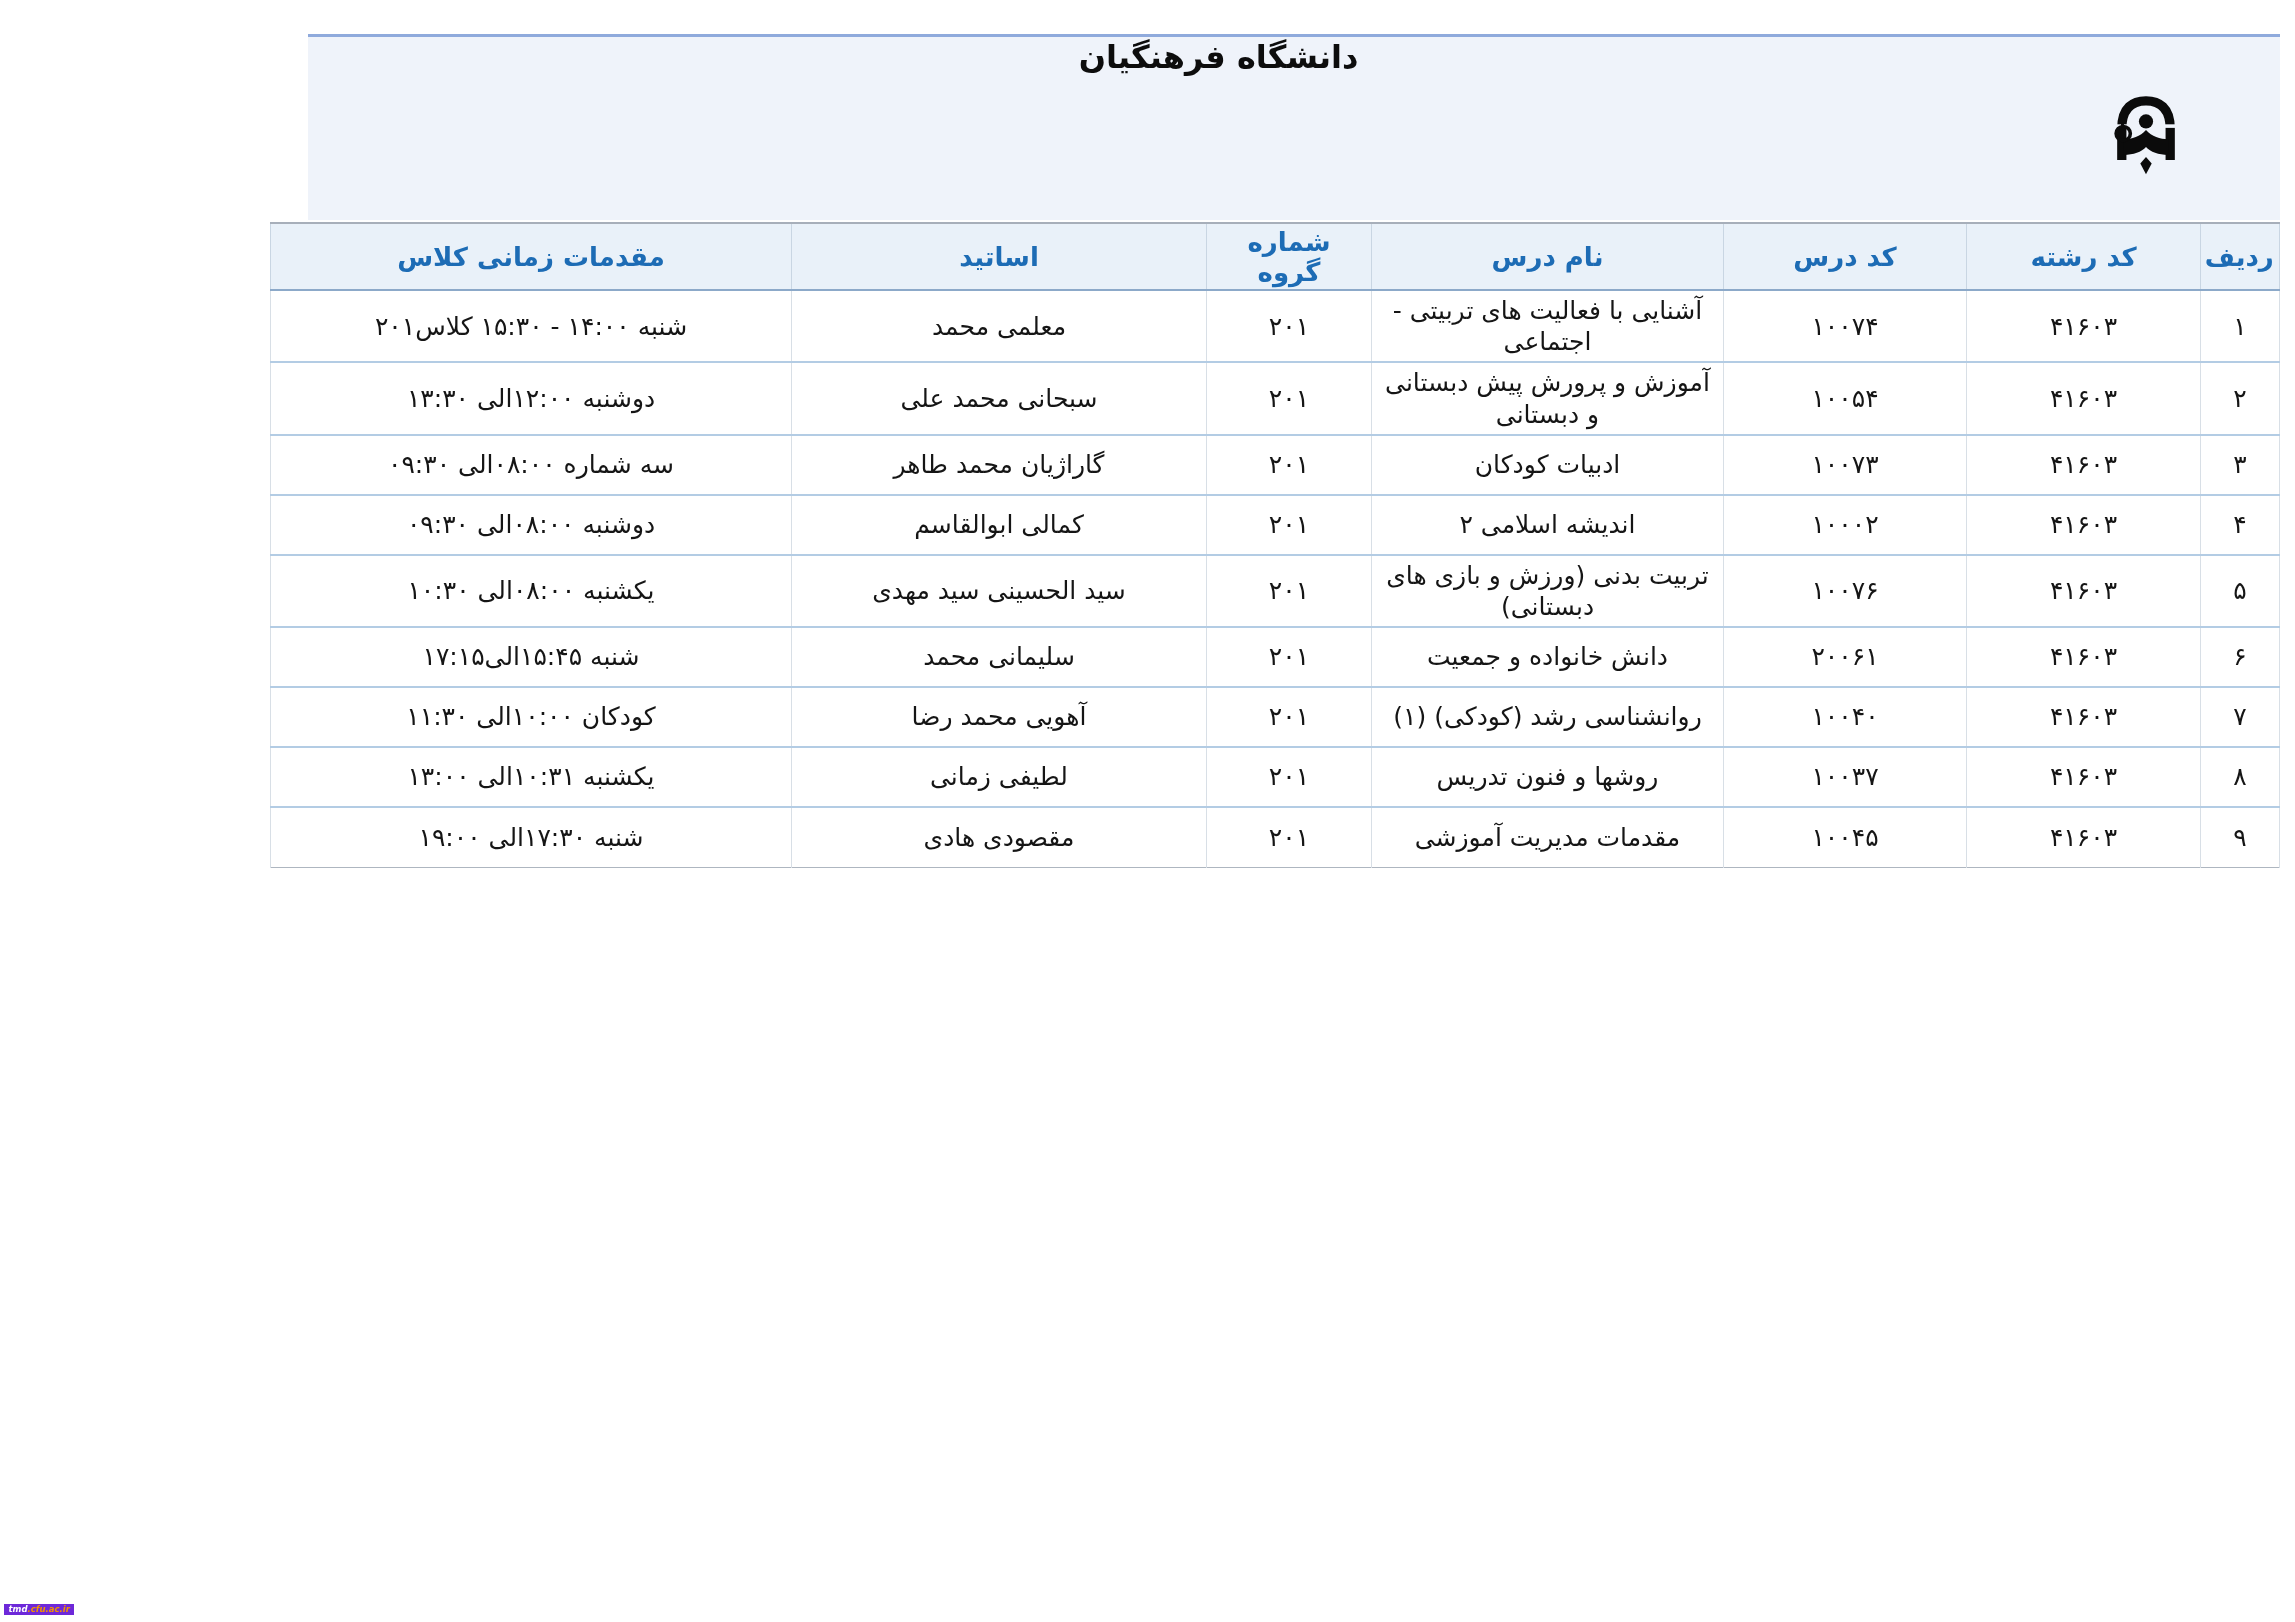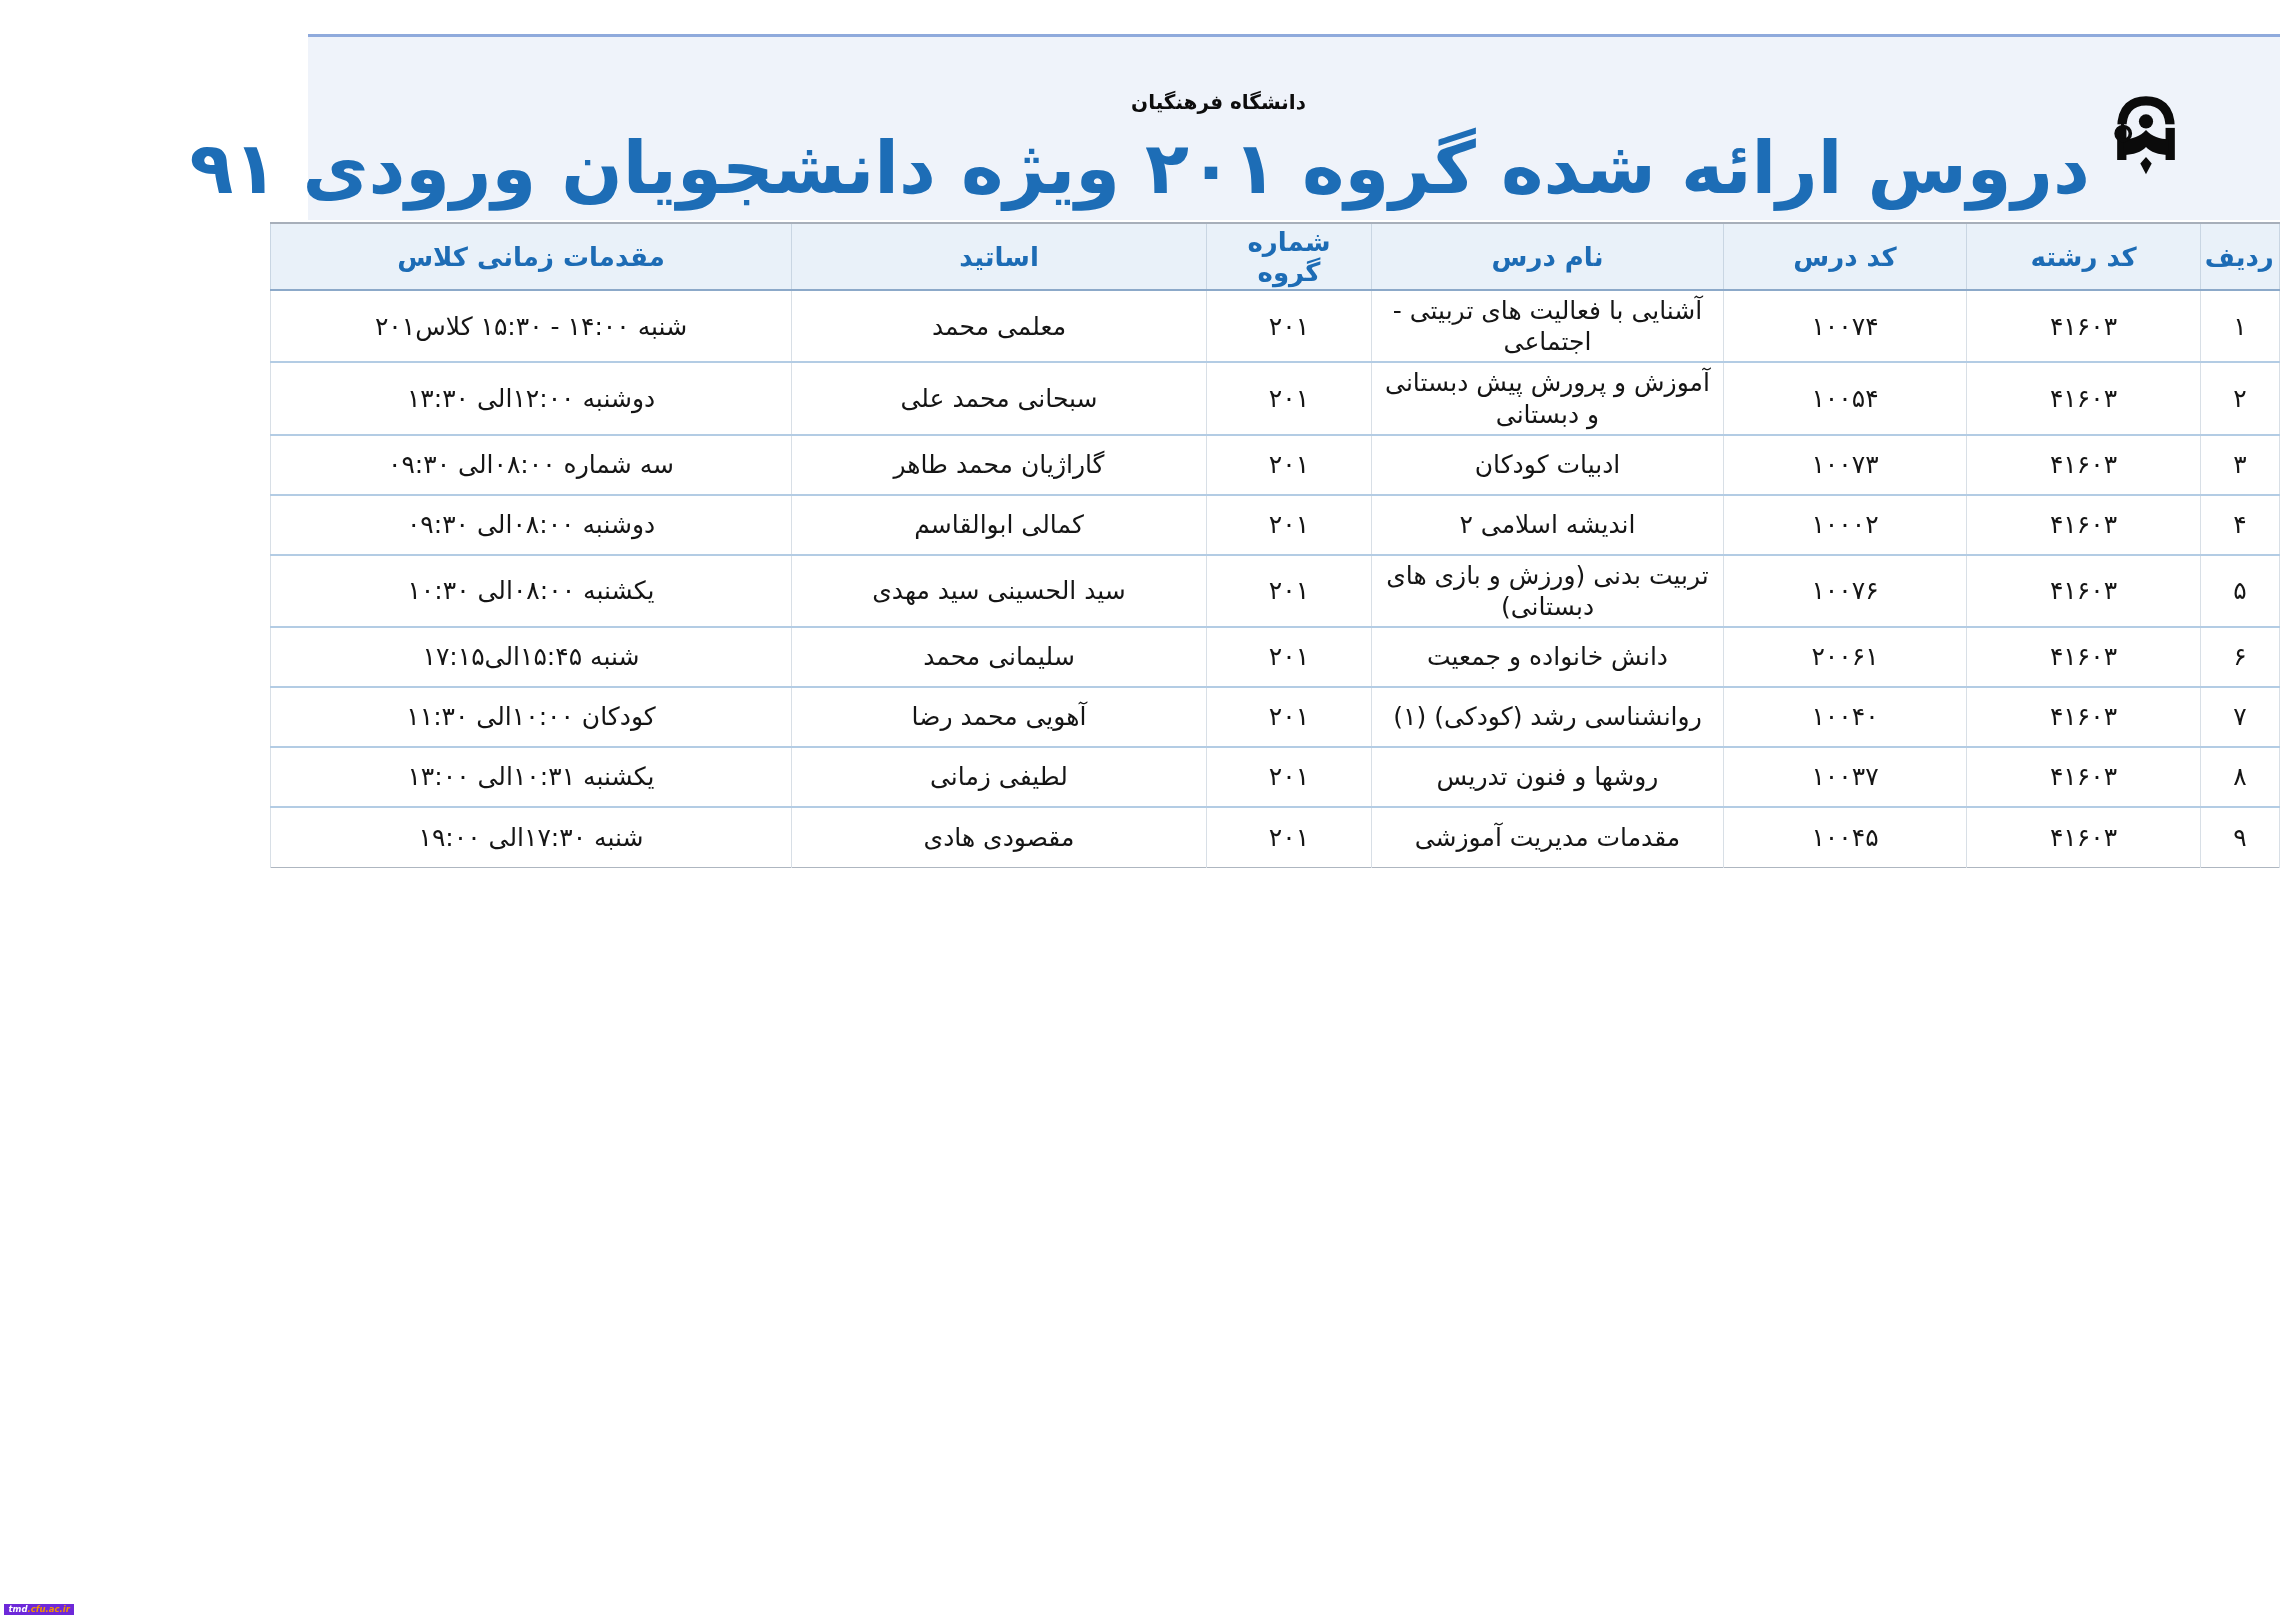--- a/index.html
+++ b/index.html
@@ -16,24 +16,23 @@
     position:absolute;left:308px;top:34px;width:1972px;height:186px;
     background:#eff3fa;
     border-top:3.9px solid #8faadc;
     box-sizing:border-box;
   }
   .band-inner{
     position:absolute;left:39px;right:190px;top:0;bottom:0;
     text-align:center;
   }
   .uni-name{
-    padding-top:25px;
-    font-size:20px;font-weight:bold;color:#0d0d0d;
+    padding-top:1px;
+    font-size:32px;font-weight:bold;color:#0d0d0d;
     line-height:1.2;
-    margin-top:28px;
   }
   .big-title{
     margin-top:9.2px;
     font-size:72px;font-weight:bold;
     color:var(--title-blue,#1d6db6);
     line-height:1.25;
     white-space:nowrap;
   }
   .logo{
     position:absolute;top:56px;right:98px;width:72px;height:84px;
@@ -92,21 +91,20 @@
   .badge .suffix{color:var(--badge-orange,#f39200);}
 </style>
 </head>
 <body>
 
 <div class="page">
 
   <div class="band">
     <div class="band-inner">
       <div class="uni-name">دانشگاه فرهنگیان</div>
-      <div class="big-title">دروس ارائه شده گروه ۲۰۱  ویژه دانشجویان ورودی ۹۱</div>
     </div>
     <svg class="logo" viewBox="0 0 100 118" aria-hidden="true">
       <path d="M16 94 V50 C16 20 32 11 50 11 C68 11 84 20 84 50 V94" fill="none" stroke="#0b0b0b" stroke-width="13"></path>
       <rect x="6" y="44" width="88" height="5" fill="#eff3fa"></rect>
       <circle cx="50" cy="40" r="10" fill="#0b0b0b"></circle>
       <path d="M50 52 C58 61 70 65 81 65 L81 87 C68 87 56 83 50 76 C44 83 32 87 19 87 L19 65 C30 65 42 61 50 52 Z" fill="#0b0b0b"></path>
       <path d="M50 90 L58 99 L50 114 L42 99 Z" fill="#0b0b0b"></path>
       <circle cx="18" cy="57" r="10" fill="none" stroke="#0b0b0b" stroke-width="5"></circle>
       <path d="M18 42 C14 46 21 48 18 52" fill="none" stroke="#0b0b0b" stroke-width="4"></path>
     </svg>

